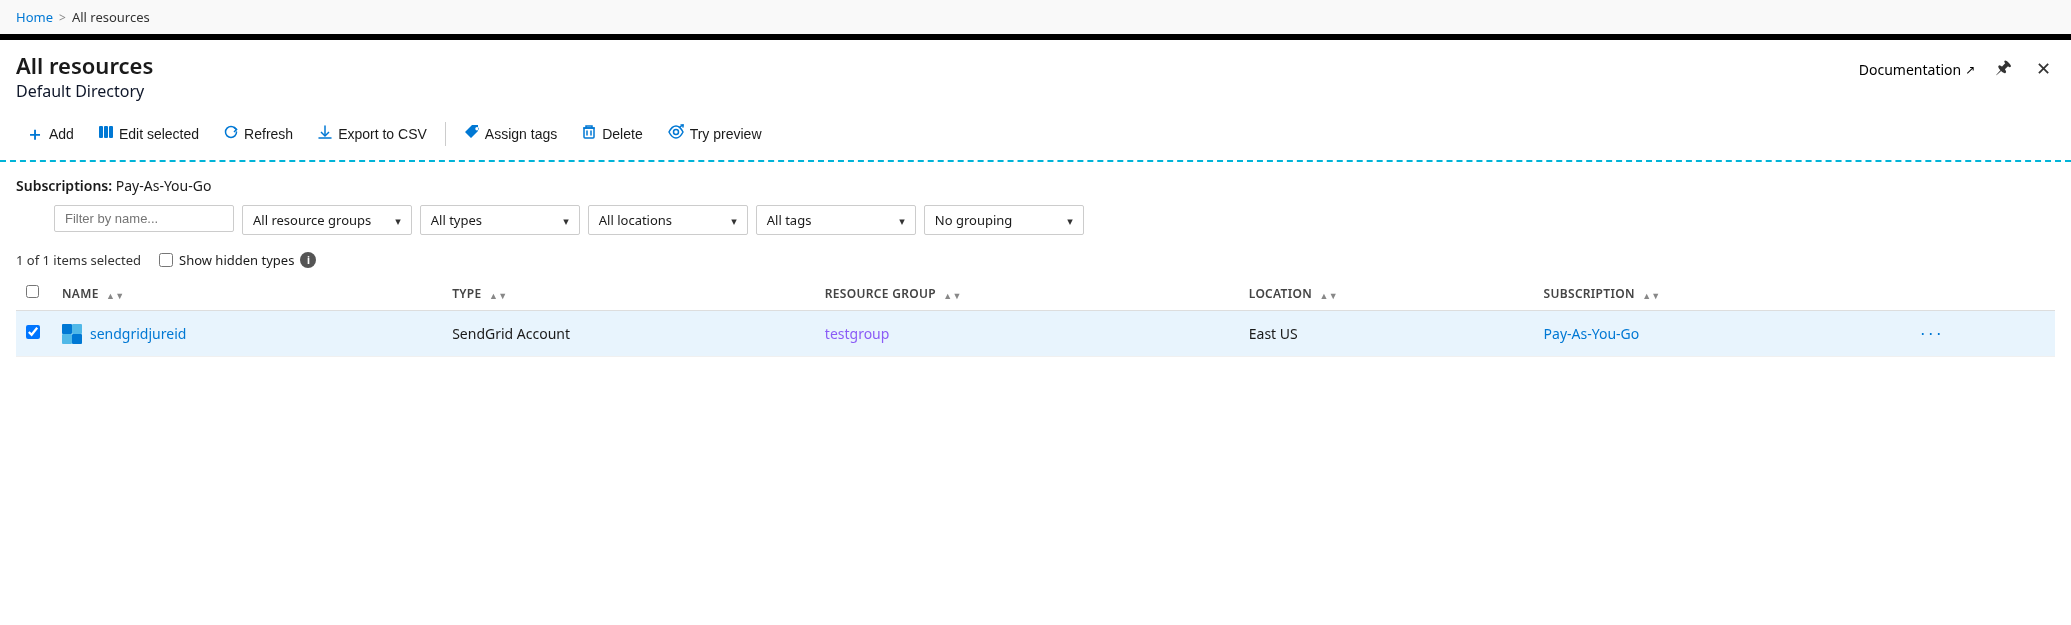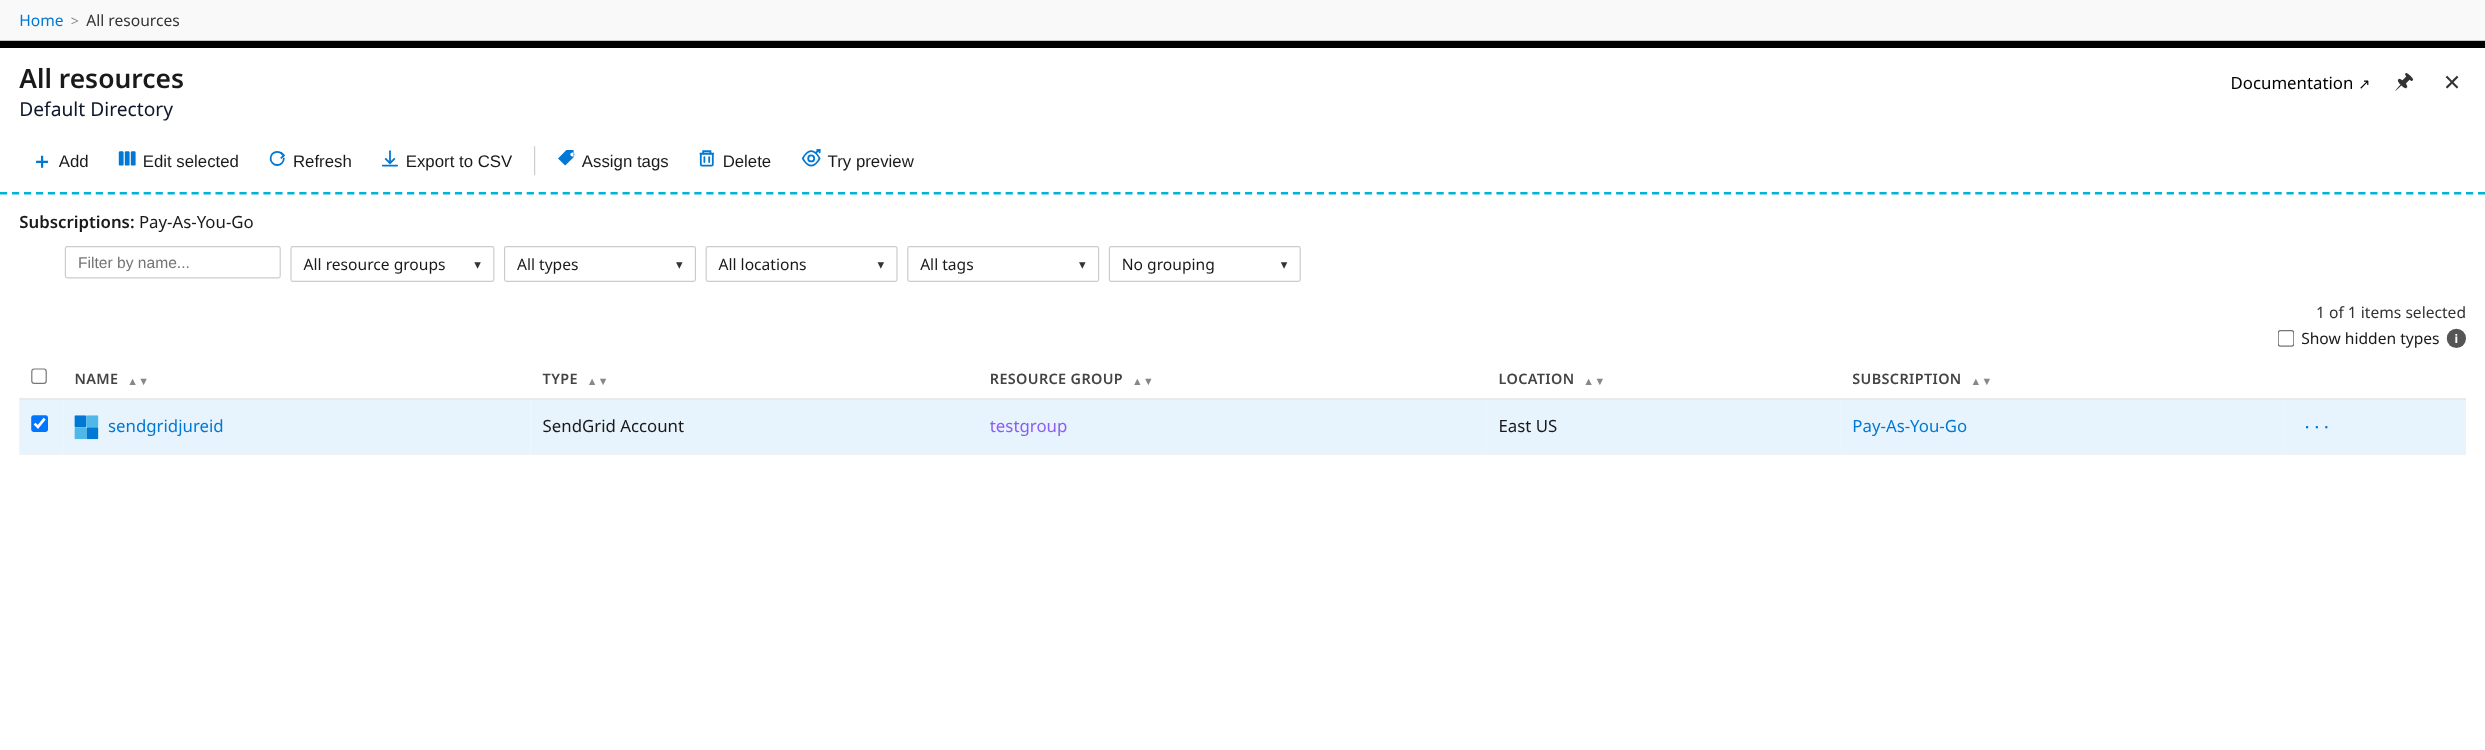--- a/index.html
+++ b/index.html
@@ -133,24 +133,23 @@
       cursor: pointer;
       background: #fff;
       min-width: 160px;
       gap: 24px;
     }
     .filter-dropdown .chevron { color: #333; font-size: 11px; }
 
     .results-row {
       padding: 8px 16px;
       display: flex;
-      align-items: flex-end;
-      gap: 4px;
+      align-items: flex-start;
+      gap: 18px;
       font-size: 13px;
-      flex-direction: column;
     }
     .results-count { color: #333; }
     .checkbox-hidden {
       display: flex;
       align-items: center;
       gap: 6px;
     }
     .checkbox-hidden input[type="checkbox"] {
       width: 14px;
       height: 14px;

